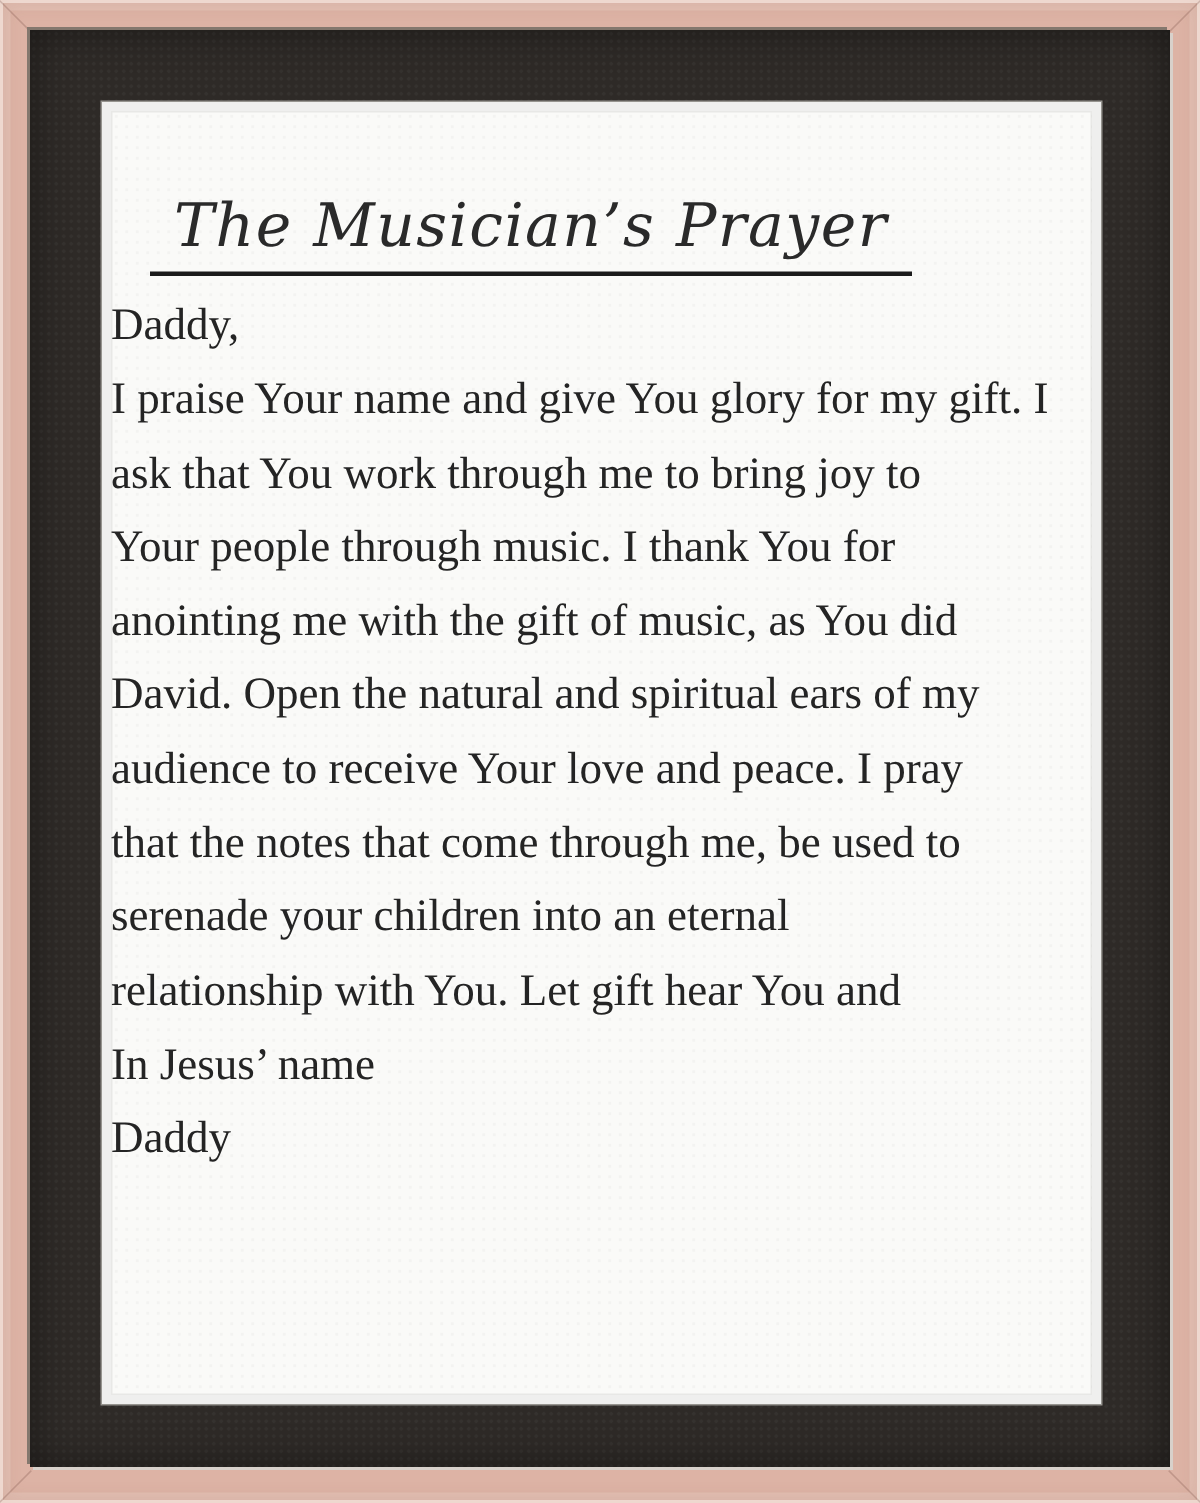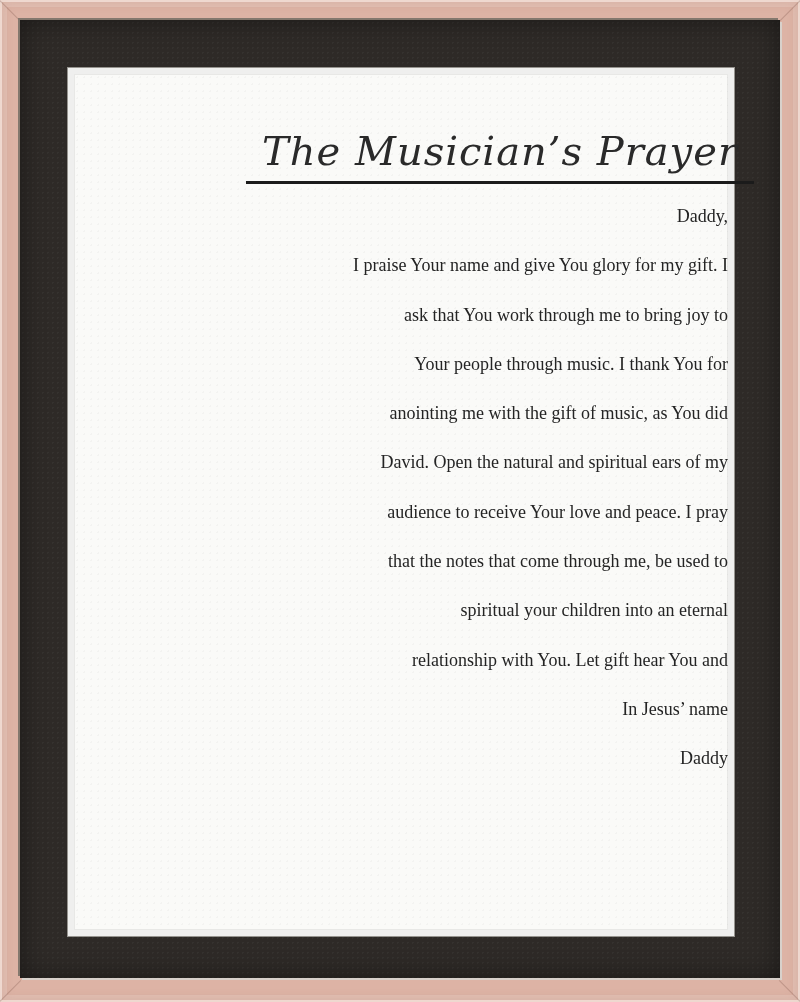--- a/index.html
+++ b/index.html
@@ -50,42 +50,42 @@
   .paper {
     position: absolute;
     top: 48px; left: 48px; right: 46px; bottom: 42px;
     background-color: #fafaf8;
     background-image: radial-gradient(rgba(0,0,0,0.028) 1px, transparent 1px);
     background-size: 7px 7px;
     border: 6px solid #efefee;
     box-shadow:
       0 0 0 1px #96948f,
       inset 0 0 0 1px rgba(0, 0, 0, 0.07);
-    text-align: right;
+    text-align: left;
     color: #212121;
   }
   .content {
     padding-top: 54px;
   }
   .title {
     display: inline-block;
     position: relative;
     left: 26px;
     font-family: "DejaVu Serif", cursive;
     font-style: italic;
     font-weight: 400;
     font-size: 40px;
     letter-spacing: 1px;
     color: #2a2a2a;
     border-bottom: 3px solid #1b1b1b;
     padding: 0 16px 7px 16px;
     margin-bottom: 8px;
   }
   .lines {
-    font-size: 18px;
+    font-size: 30px;
     line-height: 49.3px;
     color: #242424;
   }
   .line {
     white-space: nowrap;
   }
 </style>
 </head>
 <body>
 
@@ -103,21 +103,21 @@
           <div class="lines">
 
           <div class="line">Daddy,</div>
               <div class="line">I praise Your name and give You glory for my gift. I</div>
               <div class="line">ask that You work through me to bring joy to</div>
               <div class="line">Your people through music. I thank You for</div>
               <div class="line">anointing me with the gift of music, as You did</div>
               <div class="line">David. Open the natural and spiritual ears of my</div>
               <div class="line">audience to receive Your love and peace. I pray</div>
               <div class="line">that the notes that come through me, be used to</div>
-              <div class="line">spiritual your children into an eternal</div>
+              <div class="line">serenade your children into an eternal</div>
               <div class="line">relationship with You. Let gift hear You and</div>
               <div class="line">In Jesus’ name</div>
               <div class="line">Daddy</div>
             </div>
         </div>
       </div>
     </div>
   </div>
 </div>
 

